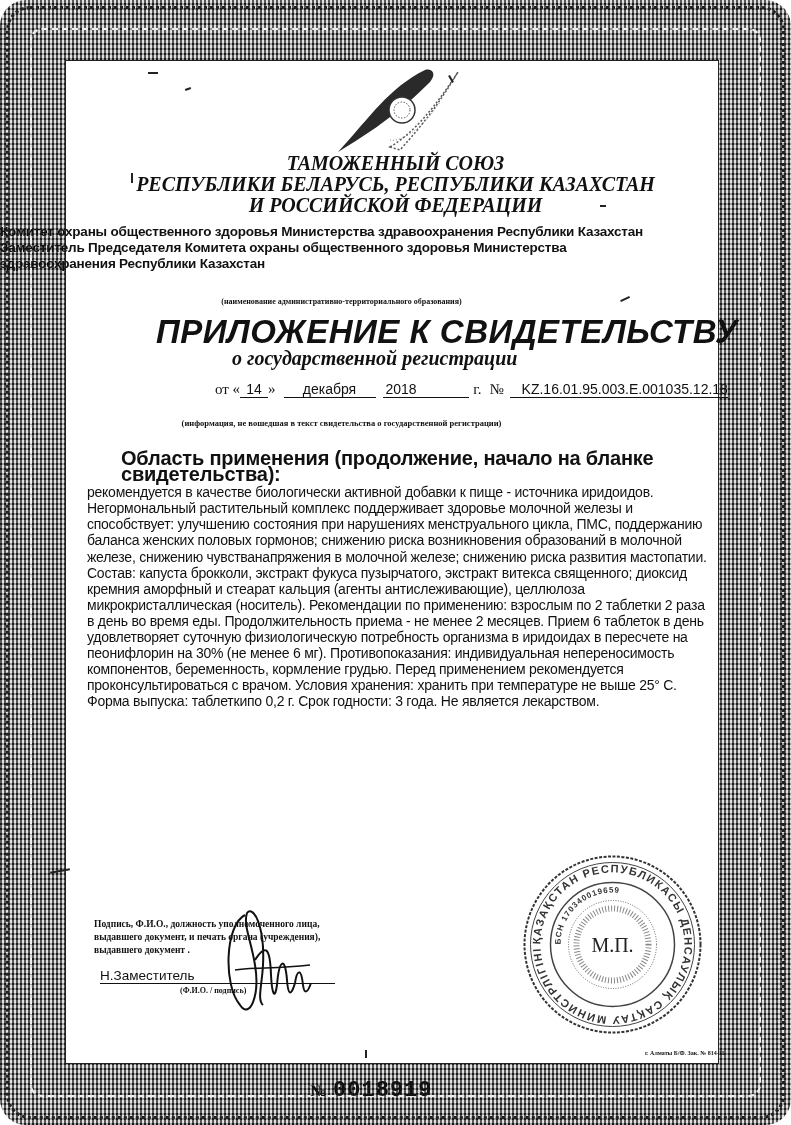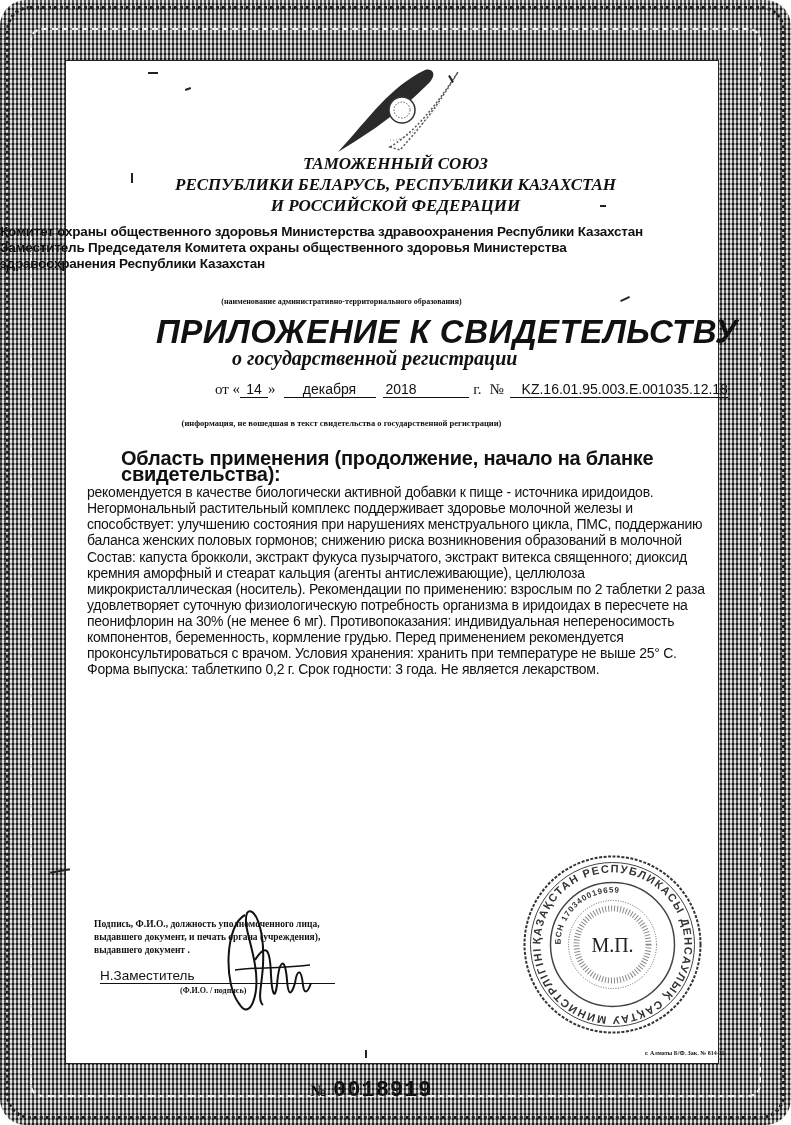--- a/index.html
+++ b/index.html
@@ -27,21 +27,21 @@
     }
     .paper {
       position: absolute; left: 65px; top: 60px; width: 652px; height: 1002px;
       background: #ffffff;
       border: 1px solid #222;
     }
     .abs { position: absolute; }
     .logo { left: 330px; top: 62px; width: 130px; height: 95px; }
     .hdr-serif {
       font-family: "Liberation Serif", serif; font-style: italic; font-weight: bold;
-      text-align: center; width: 791px; left: 0; font-size: 17px; line-height: 21px;
+      text-align: center; width: 791px; left: 0; font-size: 20px; line-height: 21px;
     }
     .committee {
       width: 791px; left: 0; text-align: left; font-size: 13.5px; line-height: 16px;
       font-weight: bold; letter-spacing: -0.2px;
     }
     .small-note {
       font-family: "Liberation Serif", serif; font-size: 8px; text-align: center;
       width: 683px; left: 0; font-weight: bold;
     }
     .title-main {
@@ -121,23 +121,25 @@
 </div>
 
 <div class="abs small-note" style="top:418px; font-size:8.5px;">(информация, не вошедшая в текст свидетельства о государственной регистрации)</div>
 
 <div class="abs body-text">
   <div class="heading">Область применения (продолжение, начало на бланке свидетельства):</div>
   <div>рекомендуется в качестве биологически активной добавки к пище - источника иридоидов.</div>
   <div>Негормональный растительный комплекс поддерживает здоровье молочной железы и</div>
   <div>способствует: улучшению состояния при нарушениях менструального цикла, ПМС, поддержанию</div>
   <div>баланса женских половых гормонов; снижению риска возникновения образований в молочной</div>
+  <div>железе, снижению чувстванапряжения в молочной железе; снижению риска развития мастопатии.</div>
   <div>Состав: капуста брокколи, экстракт фукуса пузырчатого, экстракт витекса священного; диоксид</div>
   <div>кремния аморфный и стеарат кальция (агенты антислеживающие), целлюлоза</div>
   <div>микрокристаллическая (носитель). Рекомендации по применению: взрослым по 2 таблетки 2 раза</div>
+  <div>в день во время еды. Продолжительность приема - не менее 2 месяцев. Прием 6 таблеток в день</div>
   <div>удовлетворяет суточную физиологическую потребность организма в иридоидах в пересчете на</div>
   <div>пеонифлорин на 30% (не менее 6 мг). Противопоказания: индивидуальная непереносимость</div>
   <div>компонентов, беременность, кормление грудью. Перед применением рекомендуется</div>
   <div>проконсультироваться с врачом. Условия хранения: хранить при температуре не выше 25° С.</div>
   <div>Форма выпуска: таблеткипо 0,2 г. Срок годности: 3 года. Не является лекарством.</div>
 </div>
 
 <div class="abs sig-label">
   <div>Подпись, Ф.И.О., должность уполномоченного лица,</div>
   <div>выдавшего документ, и печать органа (учреждения),</div>

